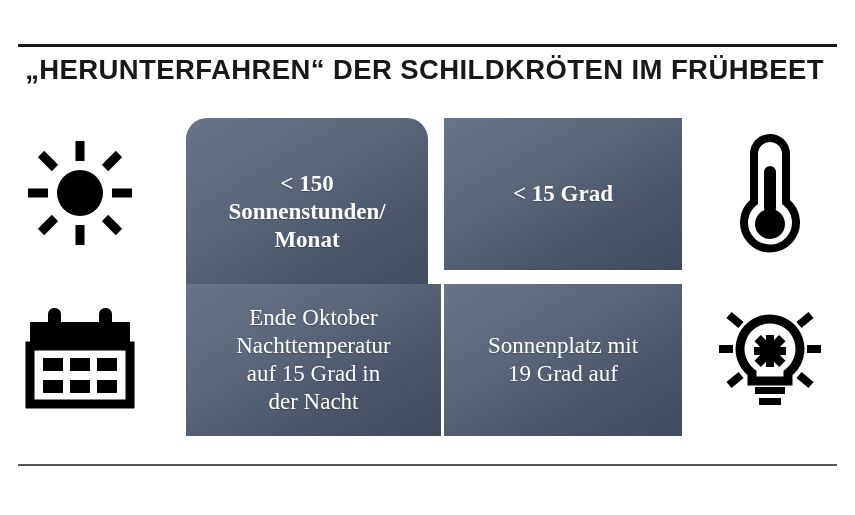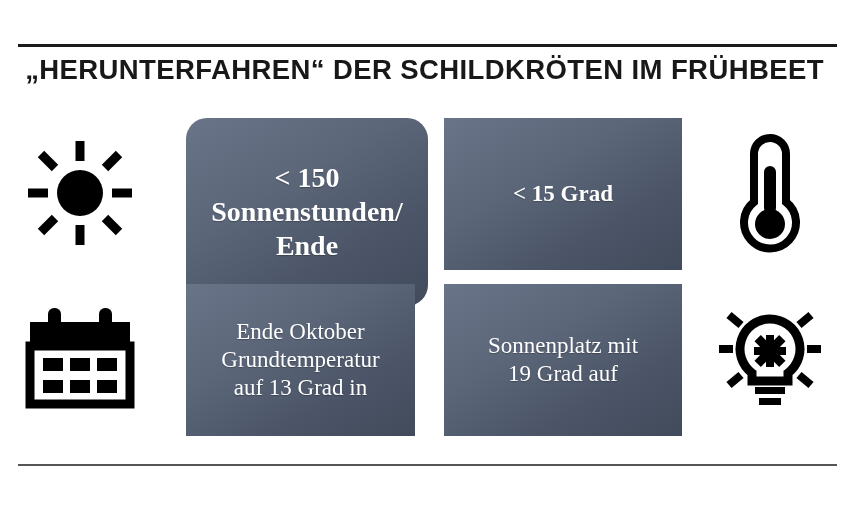--- a/index.html
+++ b/index.html
@@ -75,23 +75,23 @@
     display: flex;
     align-items: center;
     justify-content: center;
     text-align: center;
     font-family: "Liberation Serif", serif;
     font-weight: bold;
     line-height: 1.22;
     padding: 6px 10px;
     text-shadow: 0 1px 1px rgba(0,0,0,0.25);
   }
-  .card-a { left: 186px; top: 0px;   width: 242px; height: 188px; font-size: 28px; border-radius: 21px; }
+  .card-a { left: 186px; top: 0px;   width: 242px; height: 188px; font-size: 23px; border-radius: 21px; }
   .card-b { left: 444px; top: 0px;   width: 238px; height: 152px; font-size: 23px; }
-  .card-c { left: 186px; top: 166px; width: 229px; height: 152px; font-size: 23px; font-weight: normal; }
+  .card-c { left: 186px; top: 166px; width: 255px; height: 152px; font-size: 23px; font-weight: normal; }
   .card-d { left: 444px; top: 166px; width: 238px; height: 152px; font-size: 23px; font-weight: normal; }
 
   .card-text { display: block; }
 
   svg { display: block; }
 </style>
 </head>
 <body>
 
 <div class="infographic">
@@ -117,21 +117,21 @@
             <line x1="31" y1="81" x2="17" y2="95"></line>
           </g>
         </svg>
       </span>
     </div>
 
     <div class="card card-a">
       <div>
         <span class="card-text">&lt; 150</span>
         <span class="card-text">Sonnenstunden/</span>
-        <span class="card-text">Ende</span>
+        <span class="card-text">Monat</span>
       </div>
     </div>
 
     <div class="card card-b">
       <div>
         <span class="card-text">&lt; 15 Grad</span>
       </div>
     </div>
 
     <div class="icon-cell icon-right row1">
@@ -159,22 +159,23 @@
             <rect x="48" y="78" width="20" height="13"></rect>
             <rect x="75" y="78" width="20" height="13"></rect>
           </g>
         </svg>
       </span>
     </div>
 
     <div class="card card-c">
       <div>
         <span class="card-text">Ende Oktober</span>
-        <span class="card-text">Grundtemperatur</span>
-        <span class="card-text">auf 13 Grad in</span>
+        <span class="card-text">Nachttemperatur</span>
+        <span class="card-text">auf 15 Grad in</span>
+        <span class="card-text">der Nacht</span>
       </div>
     </div>
 
     <div class="card card-d">
       <div>
         <span class="card-text">Sonnenplatz mit</span>
         <span class="card-text">19 Grad auf</span>
       </div>
     </div>
 

